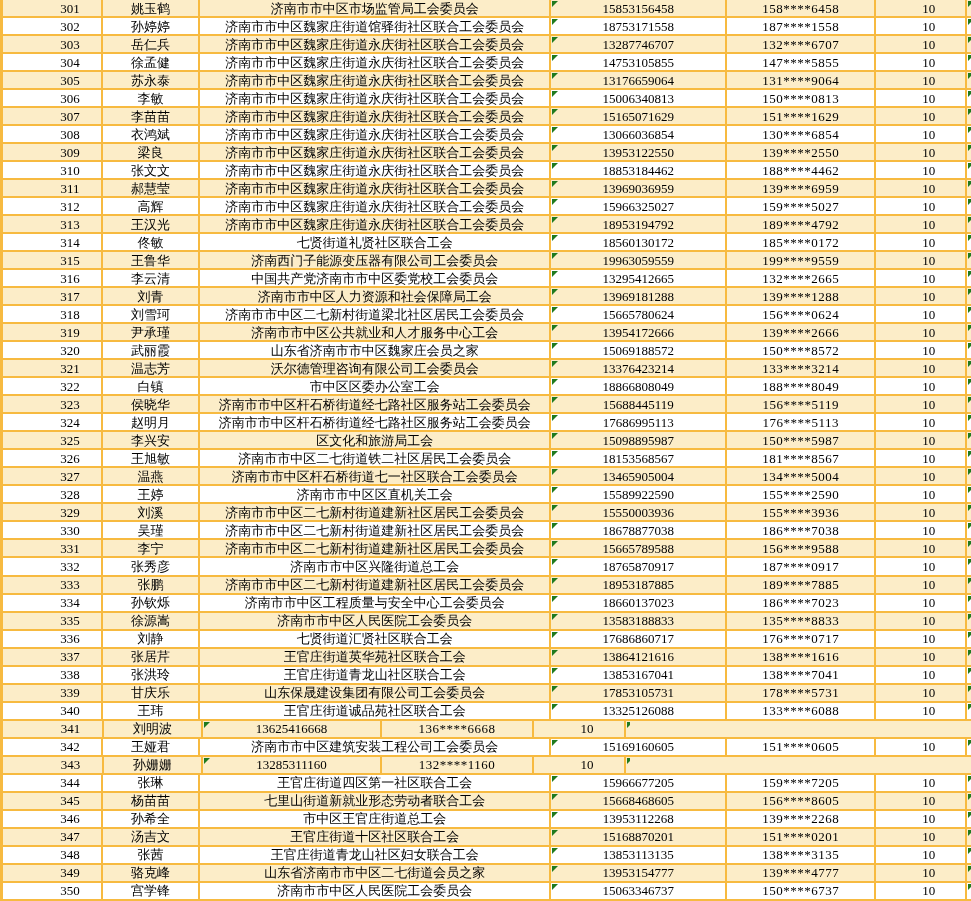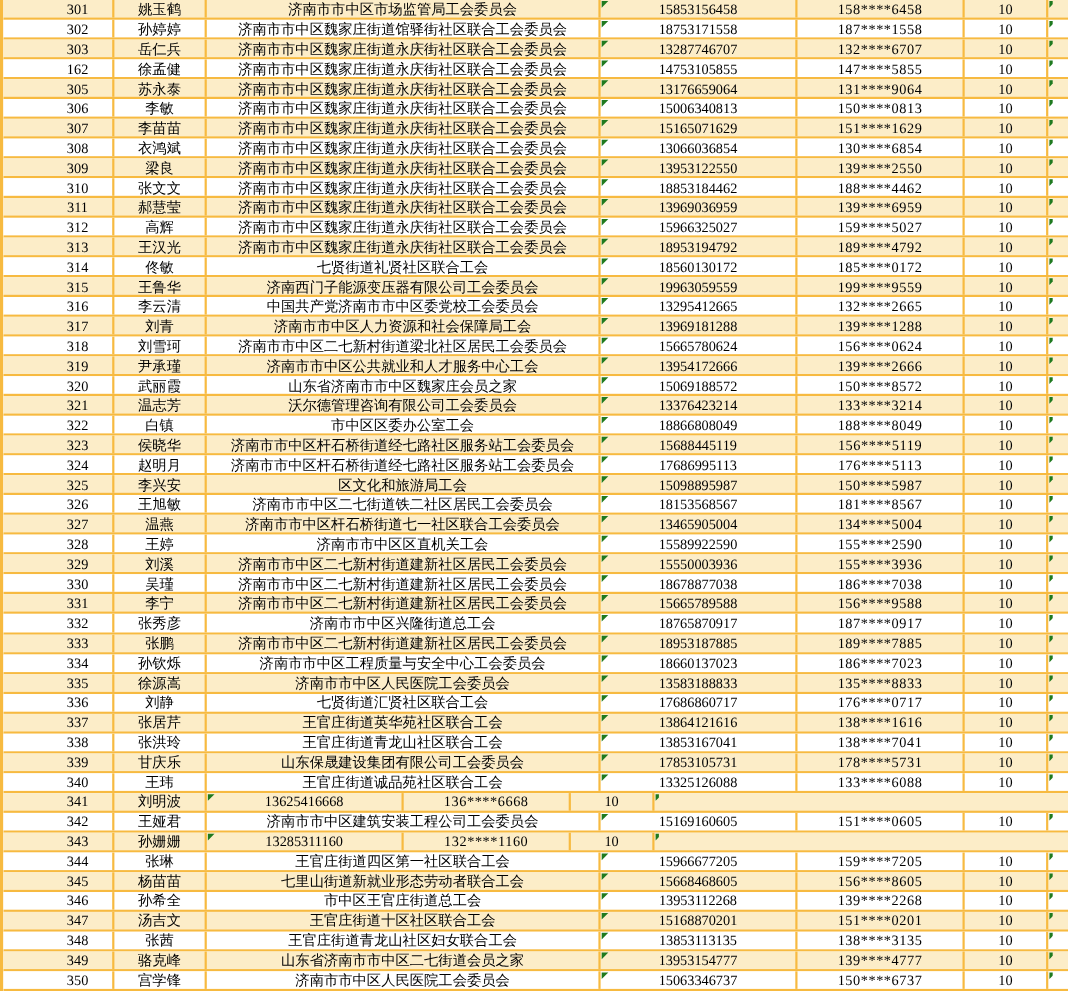--- a/index.html
+++ b/index.html
@@ -23,25 +23,25 @@
   }
   .row.alt{background:var(--fill);}
   .cell{
     box-sizing:border-box;height:100%;
     border-right:2px solid var(--border);
     display:flex;align-items:center;justify-content:center;
     font-size:13px;line-height:1;white-space:nowrap;overflow:hidden;
     position:relative;
   }
   .c1{width:65px;margin-left:36px;}
-  .c2{width:84px;}
+  .c2{width:99px;}
   .c3{width:358px;}
   .c4{width:179px;}
   .c5{width:152px;letter-spacing:0.5px;}
-  .c6{width:76px;}
+  .c6{width:76px;margin-left:16px;}
   .c7{width:4px;border-right:none;}
   .tri{
     position:absolute;top:1px;left:1px;width:0;height:0;
     border-top:6px solid var(--green);
     border-right:6px solid transparent;
   }
 </style>
 </head>
 <body>
 
@@ -82,21 +82,21 @@
       <span class="tri"></span>
       <span>13287746707</span>
     </div>
     <div class="cell c5">132****6707</div>
     <div class="cell c6">10</div>
     <div class="cell c7">
       <span class="tri"></span>
     </div>
   </div>
     <div class="row">
-    <div class="cell c1">162</div>
+    <div class="cell c1">304</div>
     <div class="cell c2">徐孟健</div>
     <div class="cell c3">济南市市中区魏家庄街道永庆街社区联合工会委员会</div>
     <div class="cell c4">
       <span class="tri"></span>
       <span>14753105855</span>
     </div>
     <div class="cell c5">147****5855</div>
     <div class="cell c6">10</div>
     <div class="cell c7">
       <span class="tri"></span>

